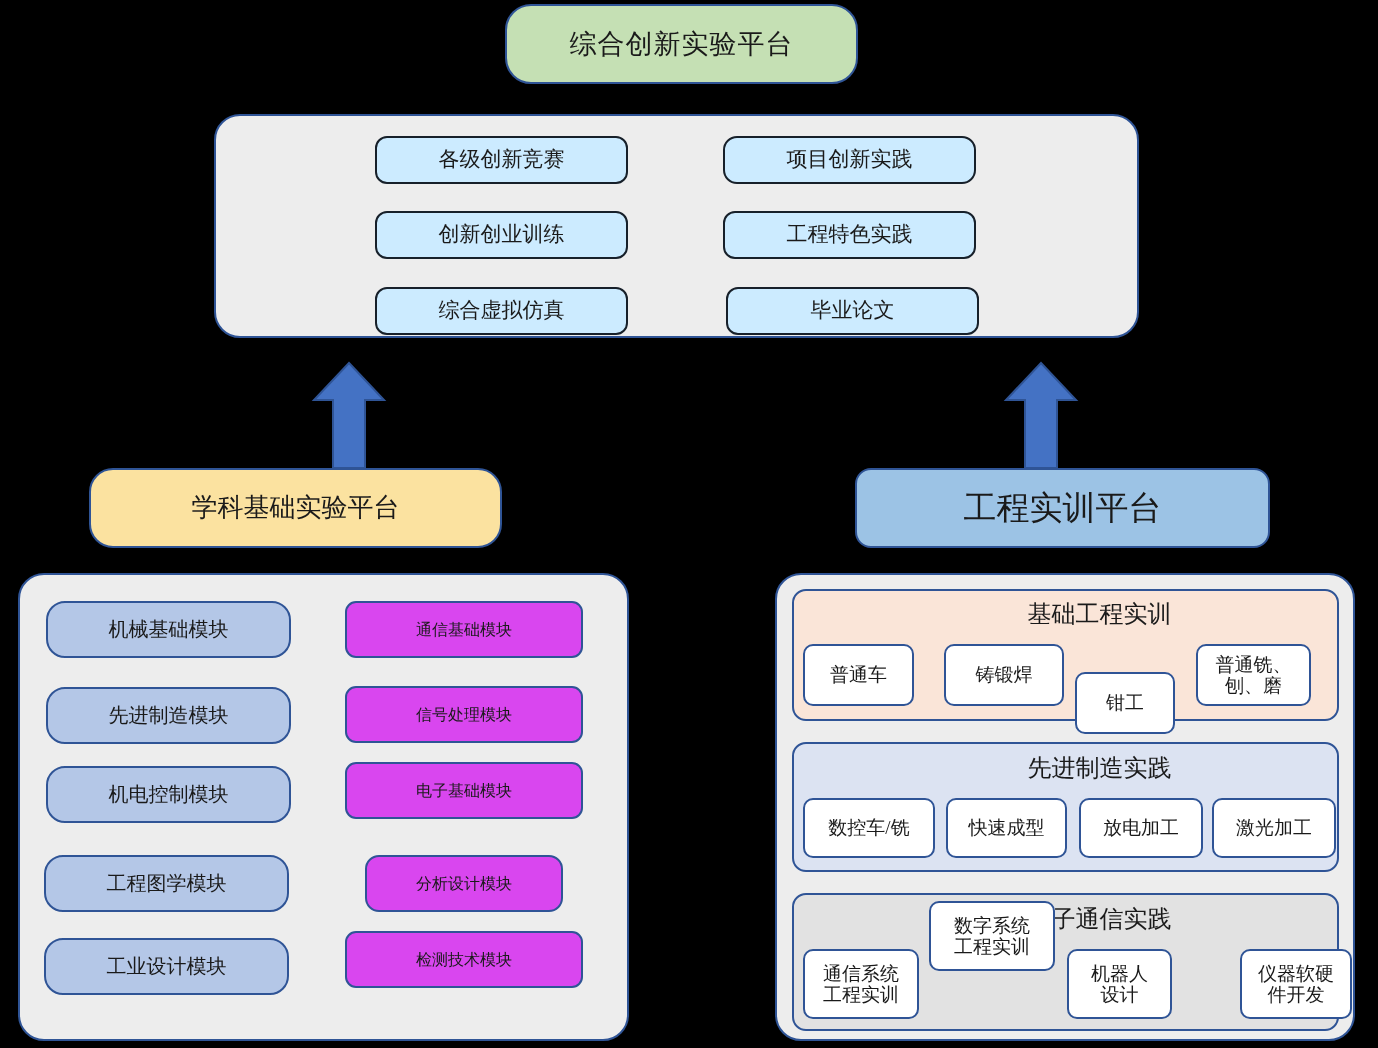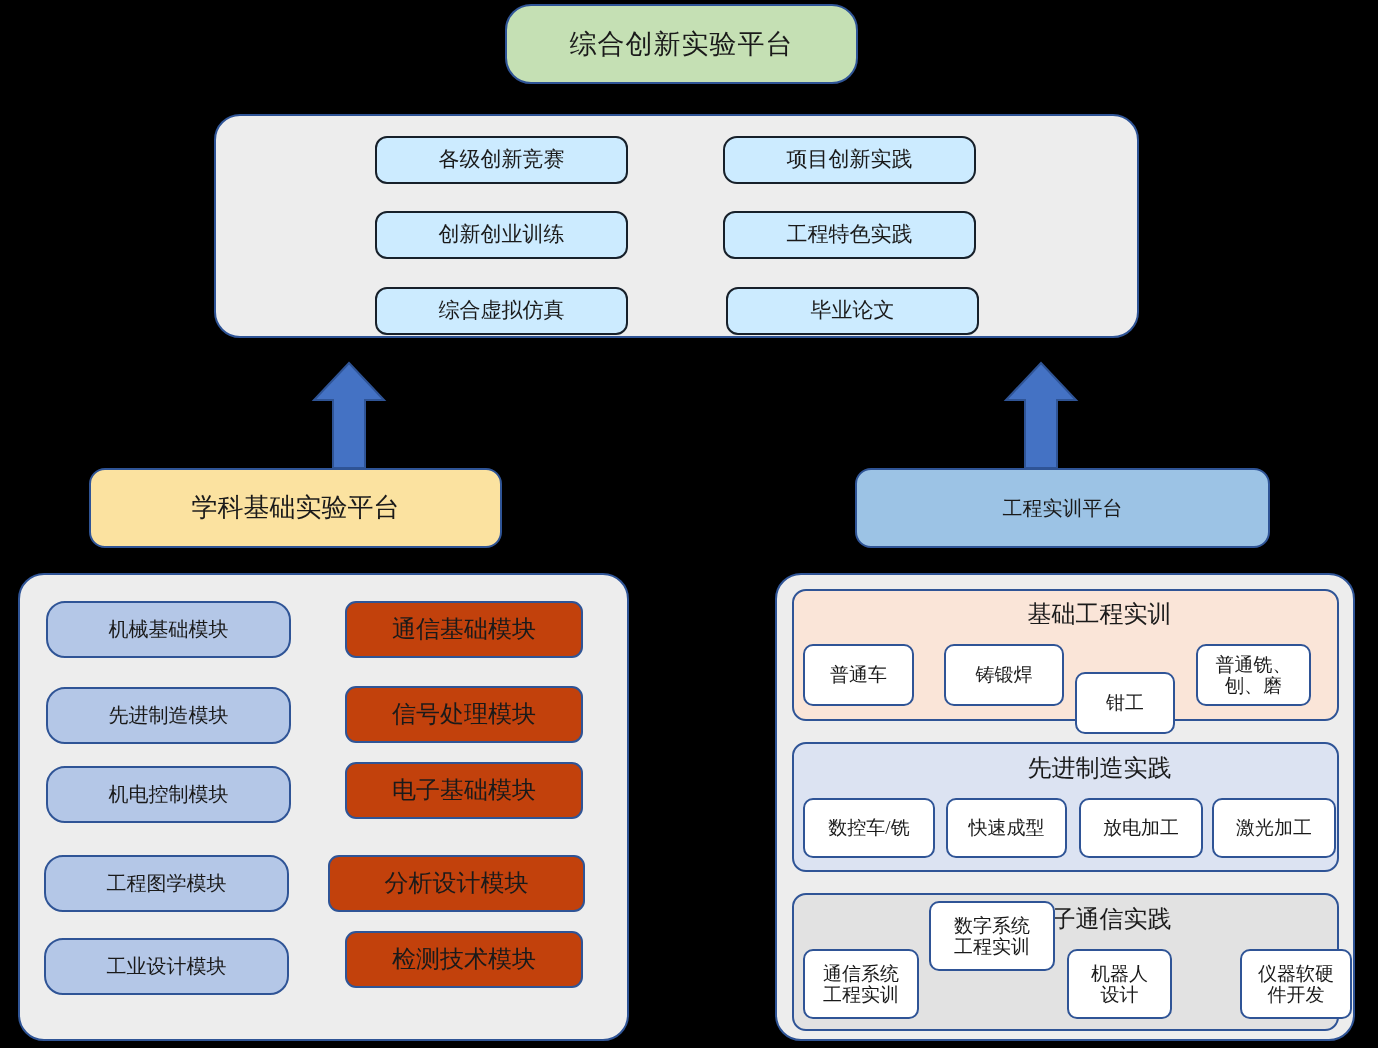--- a/index.html
+++ b/index.html
@@ -16,30 +16,30 @@
             font-size:27px;letter-spacing:1px;}
 
   
   .panel{background:#EDEDED;border:2px solid #2F5496;border-radius:26px;}
 
   
   .chip-cyan{background:#CCEBFF;border:2px solid #17202A;border-radius:12px;
              font-size:21px;}
 
   
-  .plat-yellow{background:#FBE2A0;border:2px solid #2F5496;border-radius:16px;
+  .plat-yellow{background:#FBE2A0;border:2px solid #2F5496;border-radius:24px;
                font-size:26px;}
   .plat-blue{background:#9CC3E5;border:2px solid #2F5496;border-radius:16px;
-             font-size:20px;}
+             font-size:33px;}
 
   
   .chip-blue{background:#B4C7E7;border:2px solid #2F5496;border-radius:19px;
              font-size:20px;}
-  .chip-pink{background:#c2410c;border:2px solid #2F5496;border-radius:11px;
-             font-size:24px;}
+  .chip-pink{background:#d946ef;border:2px solid #2F5496;border-radius:11px;
+             font-size:16px;}
 
   
   .grp{position:absolute;box-sizing:border-box;border:2px solid #2F5496;
        border-radius:14px;}
   .grp-peach{background:#FAE5D8;}
   .grp-blue{background:#DCE3F2;}
   .grp-gray{background:#E2E2E2;}
   .grp-title{position:absolute;left:0;right:0;text-align:center;font-size:24px;padding-left:34px;}
   .chip-white{background:#FFFFFF;border:2px solid #2F5496;border-radius:10px;
               font-size:19px;}
@@ -77,21 +77,21 @@
 
   <div class="box chip-blue" style="left:46px;top:601px;width:245px;height:57px;">机械基础模块</div>
   <div class="box chip-blue" style="left:46px;top:687px;width:245px;height:57px;">先进制造模块</div>
   <div class="box chip-blue" style="left:46px;top:766px;width:245px;height:57px;">机电控制模块</div>
   <div class="box chip-blue" style="left:44px;top:855px;width:245px;height:57px;">工程图学模块</div>
   <div class="box chip-blue" style="left:44px;top:938px;width:245px;height:57px;">工业设计模块</div>
 
   <div class="box chip-pink" style="left:345px;top:601px;width:238px;height:57px;">通信基础模块</div>
   <div class="box chip-pink" style="left:345px;top:686px;width:238px;height:57px;">信号处理模块</div>
   <div class="box chip-pink" style="left:345px;top:762px;width:238px;height:57px;">电子基础模块</div>
-  <div class="box chip-pink" style="left:328px;top:855px;width:257px;height:57px;">分析设计模块</div>
+  <div class="box chip-pink" style="left:365px;top:855px;width:198px;height:57px;border-radius:14px;">分析设计模块</div>
   <div class="box chip-pink" style="left:345px;top:931px;width:238px;height:57px;">检测技术模块</div>
 
   <div class="box plat-blue" style="left:855px;top:468px;width:415px;height:80px;">工程实训平台</div>
 
   <div class="box panel" style="left:775px;top:573px;width:580px;height:468px;"></div>
 
   <div class="grp grp-peach" style="left:792px;top:589px;width:547px;height:132px;"></div>
   <div class="grp-title" style="left:792px;top:598px;width:547px;">基础工程实训</div>
   <div class="box chip-white" style="left:803px;top:644px;width:111px;height:62px;">普通车</div>
   <div class="box chip-white" style="left:944px;top:644px;width:120px;height:62px;">铸锻焊</div>

